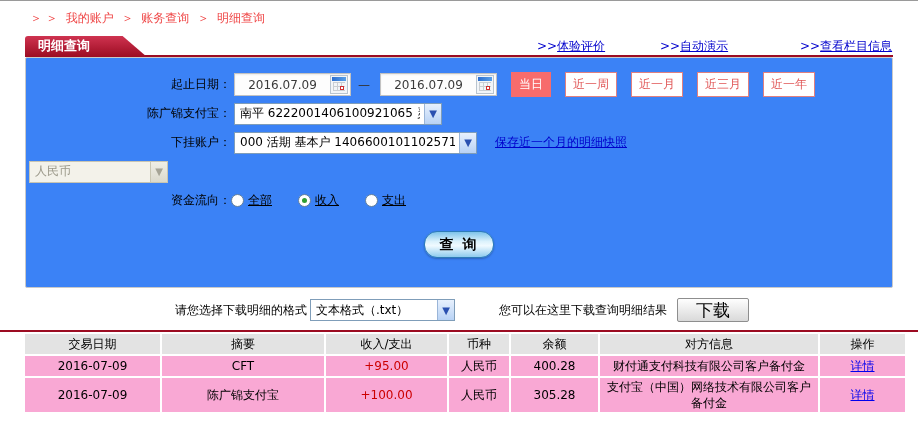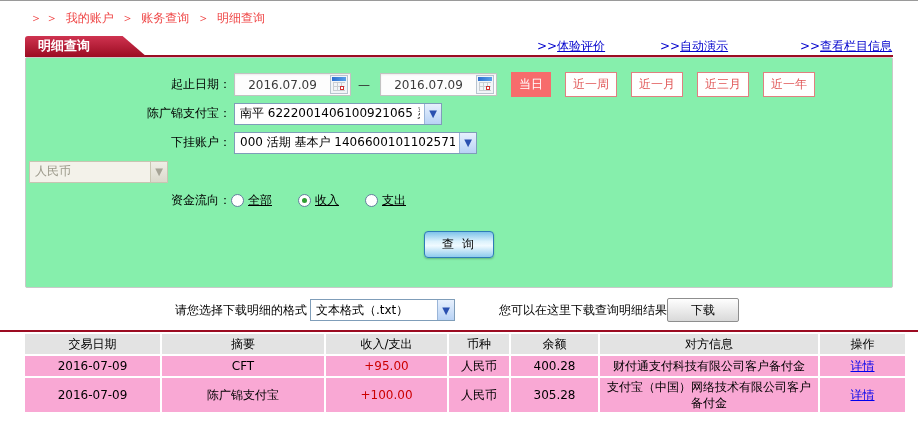--- a/index.html
+++ b/index.html
@@ -18,21 +18,21 @@
   .tab { position:absolute; left:25px; bottom:0; height:21px; width:122px; line-height:20px;
     color:#fff; font-weight:bold; font-size:13px; padding-left:13px; z-index:2;
     background:linear-gradient(180deg,#cf3350 0%,#9c0c22 100%);
     clip-path:polygon(0 0, 80% 0, 100% 100%, 0 100%); border-radius:3px 0 0 0; }
   .top-link { position:absolute; top:3px; color:#0000cc; cursor:pointer; }
   .top-link .lbl { text-decoration:underline; }
   .tl-0 { left:537px; } .tl-1 { left:660px; } .tl-2 { left:800px; }
 
   
   .panel { margin:0 25px; height:231px; border:1px solid #c9c9c9; border-radius:2px;
-    background:#86efac; padding-top:12px; }
+    background:#3b82f6; padding-top:12px; }
   .frow { display:flex; align-items:center; height:29px; }
   .flabel { width:205px; text-align:right; flex:0 0 205px; }
 
   .datebox { width:117px; height:23px; border:1px solid #c2c2c2; background:#fdfdfd;
     display:flex; align-items:center; margin-left:3px; box-shadow:inset 0 1px 2px rgba(0,0,0,.07); }
   .datebox .dval { flex:1; text-align:center; color:#3a3a3a; }
   .cal-btn { width:18px; height:19px; margin-right:2px; border:1px solid #b9c4cf; background:#f2f5f8;
     position:relative; cursor:pointer; }
   .cal-btn::before { content:''; position:absolute; top:1px; left:1px; right:1px; height:4px;
     background:linear-gradient(90deg,#2d6fd0,#5aa0e8); }
@@ -62,31 +62,31 @@
 
   .snap-link { margin-left:18px; color:#0000cc; text-decoration:underline; cursor:pointer; }
 
   .radio-opt { display:flex; align-items:center; margin-right:26px; cursor:pointer;text-decoration:underline; }
   .radio-opt:first-of-type { margin-left:5px; }
   .radio { width:13px; height:13px; border-radius:50%; border:1px solid #627f9c; background:#fff;
     display:inline-block; position:relative; margin-right:4px; }
   .radio.checked::after { content:''; position:absolute; left:3px; top:3px; width:5px; height:5px;
     border-radius:50%; background:#2f9e33; }
 
-  .query-btn { display:block; margin:16px auto 0; width:70px; height:27px; font-size:12px;
-    font-weight:normal; letter-spacing:2px; color:#000; cursor:pointer; border:1px solid #2e7cb8;
-    border-radius:4px; font-family:inherit;
+  .query-btn { display:block; margin:16px auto 0; width:70px; height:27px; font-size:14px;
+    font-weight:bold; letter-spacing:2px; color:#000; cursor:pointer; border:1px solid #2e7cb8;
+    border-radius:13px; font-family:inherit;
     background:linear-gradient(180deg,#7ec3ea 0%,#dcf2fc 38%,#f0faff 55%,#8ecbee 100%);
     box-shadow:0 1px 2px rgba(0,0,0,.25); }
 
   
   .dl-row { display:flex; align-items:center; margin:10px 0 0 175px; height:24px; }
   .dl-hint { margin-left:44px; }
-  .dl-btn { width:72px; height:24px; border:1px solid #8e8e8e; border-radius:2px;
-    background:linear-gradient(180deg,#fefefe,#d9d9d9); cursor:pointer; font-family:inherit; font-size:12px; }
+  .dl-btn { margin-left:10px; width:72px; height:24px; border:1px solid #8e8e8e; border-radius:2px;
+    background:linear-gradient(180deg,#fefefe,#d9d9d9); cursor:pointer; font-family:inherit; font-size:17px; }
 
   
   .table-topline { margin-top:8px; height:2px; background:#9c0c22; }
   table.result { border-collapse:separate; border-spacing:2px; margin-left:23px; width:872px;
     table-layout:fixed; }
   table.result th { background:#e3e3e3; font-weight:normal; height:20px; text-align:center; padding:1px 4px; }
   table.result td { background:#f9a8d4; height:20px; text-align:center; padding:1px 6px; line-height:1.35; }
   td.amount { color:#cc0000; }
   .detail-link { color:#0000ee; text-decoration:underline; cursor:pointer; }
 </style>
@@ -143,20 +143,21 @@
       <span class="sel-arrow">▼</span>
     </span>
   </div>
 
   <div class="frow">
     <span class="flabel">下挂账户：</span>
     <span class="xp-select w-sub">
       <span class="sval">000 活期 基本户 1406600101102571848</span>
       <span class="sel-arrow">▼</span>
     </span>
+    <span class="snap-link">保存近一个月的明细快照</span>
   </div>
 
   <div class="frow">
     <span class="xp-select disabled w-currency">
       <span class="sval">人民币</span>
       <span class="sel-arrow">▼</span>
     </span>
   </div>
 
   <div class="frow">

